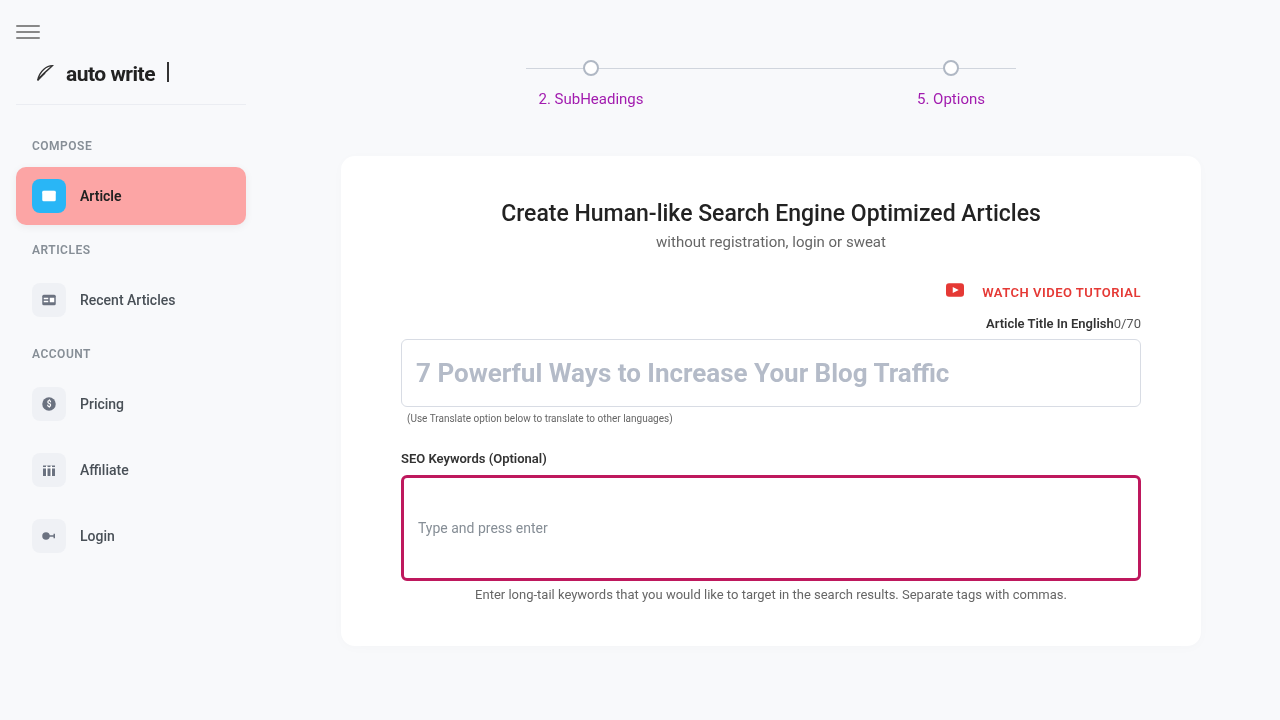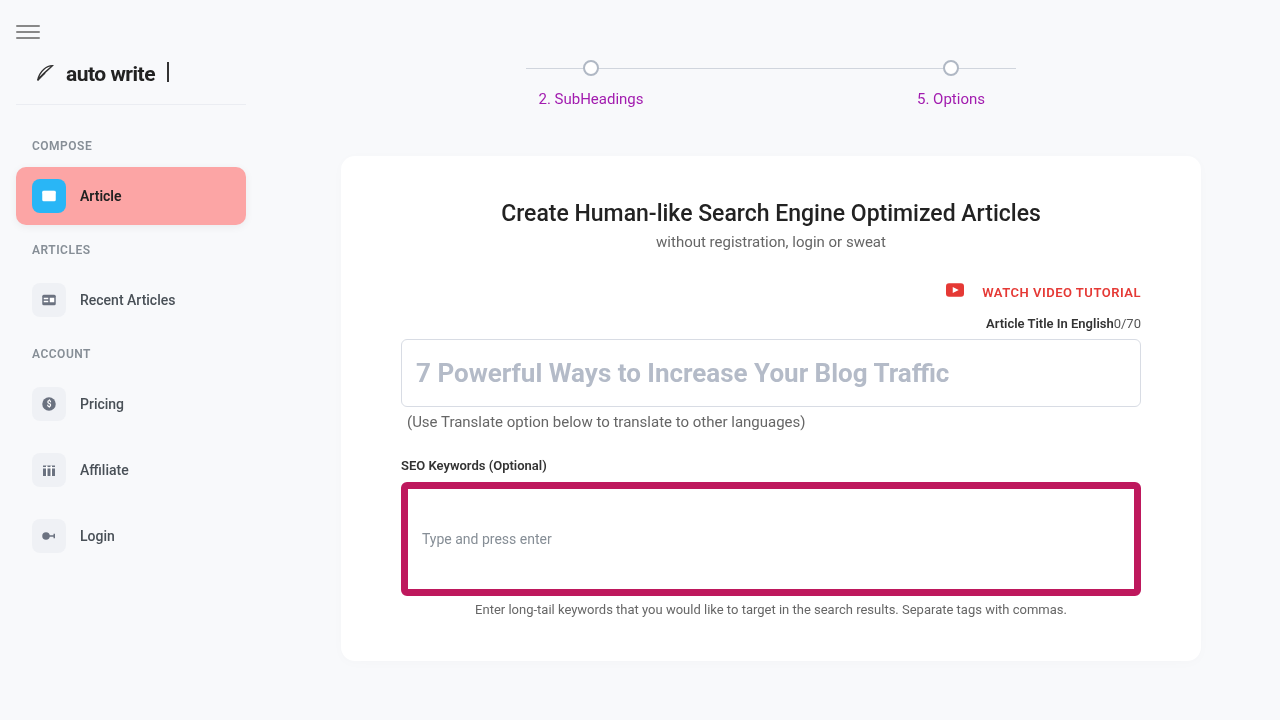--- a/index.html
+++ b/index.html
@@ -229,28 +229,28 @@
       font-size: 26px;
       font-weight: 700;
       color: #a21caf;
       margin-bottom: 6px;
       font-family: inherit;
     }
     .title-input::placeholder {
       color: #b4bbc8;
     }
     .hint {
-      font-size: 15px;
+      font-size: 10px;
       color: #666;
       margin-left: 6px;
       margin-bottom: 24px;
     }
     .keywords-input {
       width: 100%;
-      border: 7px solid #be185d;
+      border: 3px solid #be185d;
       border-radius: 6px;
       padding: 42px 14px;
       font-size: 14px;
       color: #333;
       font-family: inherit;
       resize: none;
       margin-top: 8px;
     }
     .keywords-input::placeholder {
       color: #868e96;

